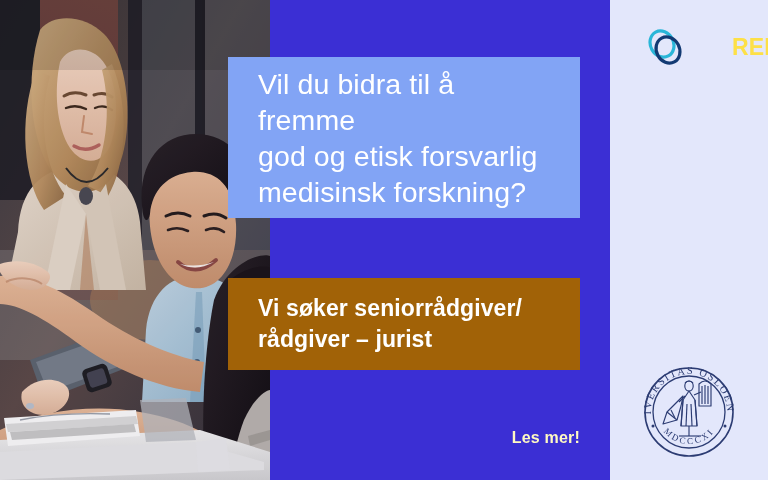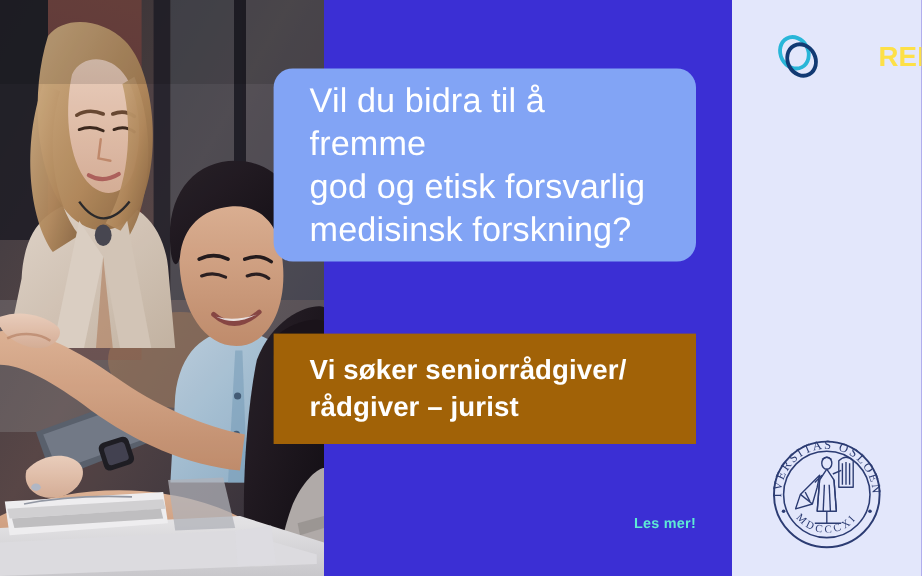--- a/index.html
+++ b/index.html
@@ -54,21 +54,20 @@
   .headline-box {
     position: absolute;
     left: 228px;
     top: 57px;
     width: 352px;
     height: 161px;
     background: #82A4F5;
     box-sizing: border-box;
     display: flex;
     align-items: center;
-    border-radius: 16px;
   }
   .headline-text {
     color: #ffffff;
     font-size: 28.5px;
     line-height: 36px;
     font-weight: 400;
     padding: 0 24px 0 30px;
     letter-spacing: 0.1px;
     white-space: pre-line;
   }
@@ -93,22 +92,22 @@
     letter-spacing: 0.1px;
     white-space: pre-line;
   }
 
   .cta {
     position: absolute;
     left: 460px;
     top: 429px;
     width: 120px;
     text-align: right;
-    color: #5eead4;
-    font-size: 12px;
+    color: #fef9c3;
+    font-size: 16px;
     font-weight: 700;
     letter-spacing: 0.2px;
     cursor: pointer;
   }
 
   
   .rek-logo {
     position: absolute;
     left: 648px;
     top: 26px;

